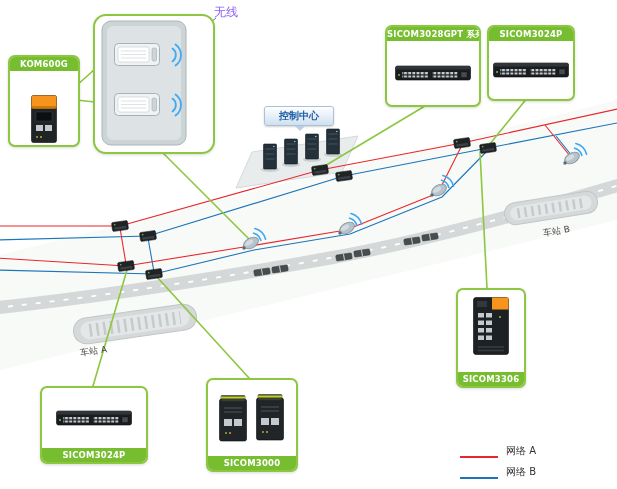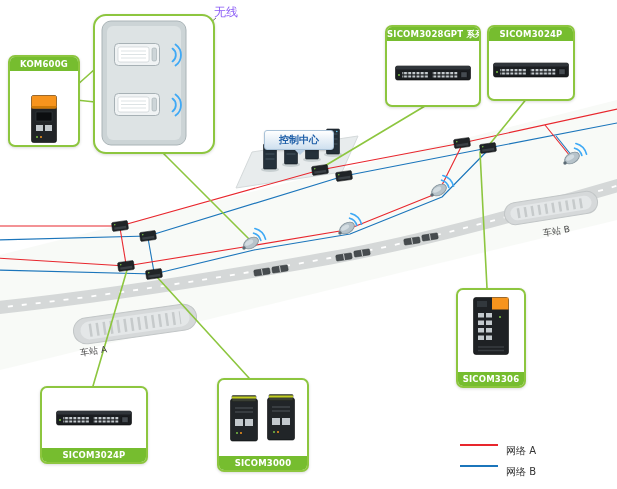--- a/index.html
+++ b/index.html
@@ -15,26 +15,26 @@
   .wireless-box{border-radius:13px;}
   
   .lbl{position:absolute;color:#333;}
   .wireless-lbl{left:214px;top:4px;font-size:12px;color:#8b5cf6;}
   .station-lbl{font-size:9px;color:#444;}
   .station-a-lbl{left:80px;top:345px;transform:rotate(-8deg);}
   .station-b-lbl{left:543px;top:225px;transform:rotate(-9deg);}
   .cc-lbl{position:absolute;left:264px;top:106px;width:68px;height:18px;line-height:18px;
           text-align:center;font-size:10px;font-weight:bold;color:#1f5fa8;
           background:linear-gradient(180deg,#ffffff,#cfe0ef);border:1px solid #a9c2d8;
-          border-radius:3px;box-shadow:0 1px 2px rgba(0,0,0,.18);margin-top:24px;}
+          border-radius:3px;box-shadow:0 1px 2px rgba(0,0,0,.18);}
   .cc-lbl:after{content:"";position:absolute;left:50%;bottom:-6px;margin-left:-4px;
           border:5px solid transparent;border-top-color:#b9cfe4;border-bottom:0;}
   
   .legend{position:absolute;left:460px;top:444px;}
-  .legend-row{display:flex;align-items:flex-start;margin-bottom:7px;}
+  .legend-row{display:flex;align-items:flex-end;margin-bottom:7px;}
   .swatch{display:inline-block;width:38px;height:0;border-top:2px solid #000;margin-right:8px;}
   .swatch-a{border-top-color:#e8262d;}
   .swatch-b{border-top-color:#1b75bb;}
   .legend-text{font-size:10px;color:#333;white-space:nowrap;}
 </style>
 </head>
 <body>
 
 <div class="stage">
 
@@ -268,21 +268,21 @@
 
   <div class="callout" style="left:40px;top:386px;width:104px;height:74px;">
     <div class="art">
       <svg width="76" height="20" viewBox="0 0 76 20">
           <use href="#rack-switch"></use>
         </svg>
     </div>
     <div class="bar">SICOM3024P</div>
   </div>
 
-  <div class="callout" style="left:206px;top:378px;width:88px;height:90px;margin-left:11px;">
+  <div class="callout" style="left:206px;top:378px;width:88px;height:90px;">
     <div class="art">
       <svg width="66" height="48" viewBox="0 0 66 48">
         <use href="#din-unit" x="0" y="1"></use>
         <use href="#din-unit" x="37" y="0"></use>
       </svg>
     </div>
     <div class="bar">SICOM3000</div>
   </div>
 
   <div class="lbl wireless-lbl">无线</div>

